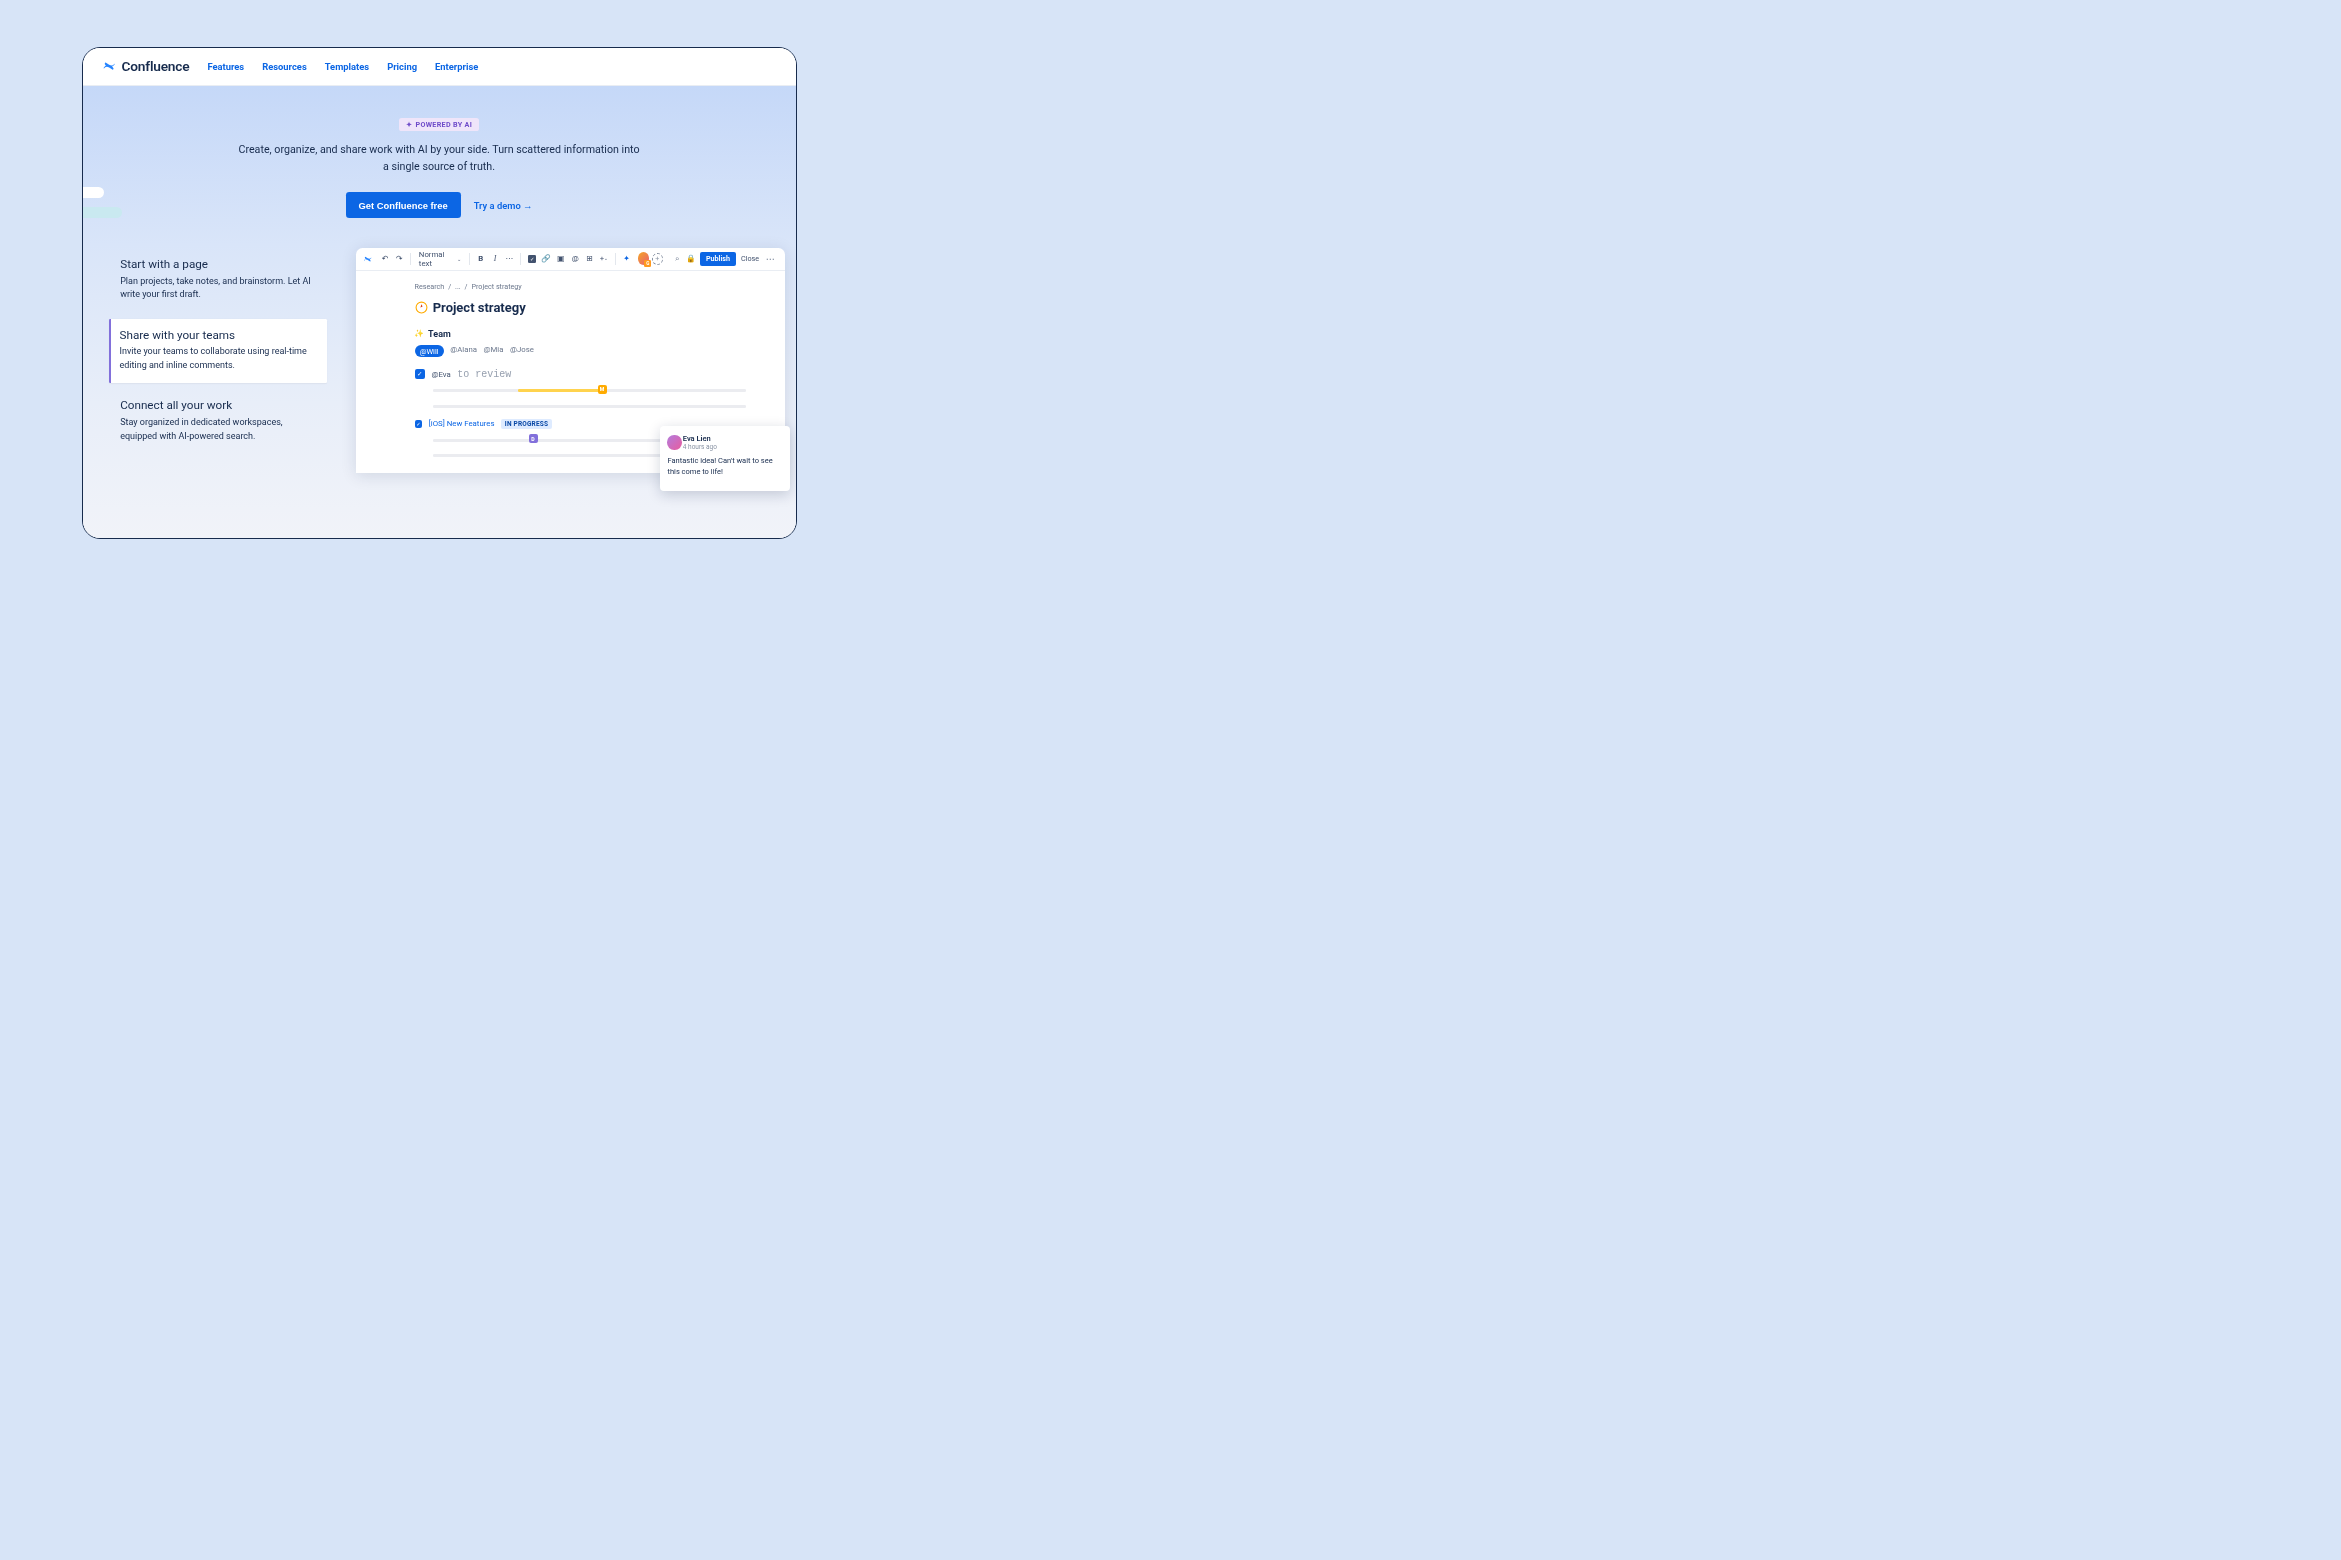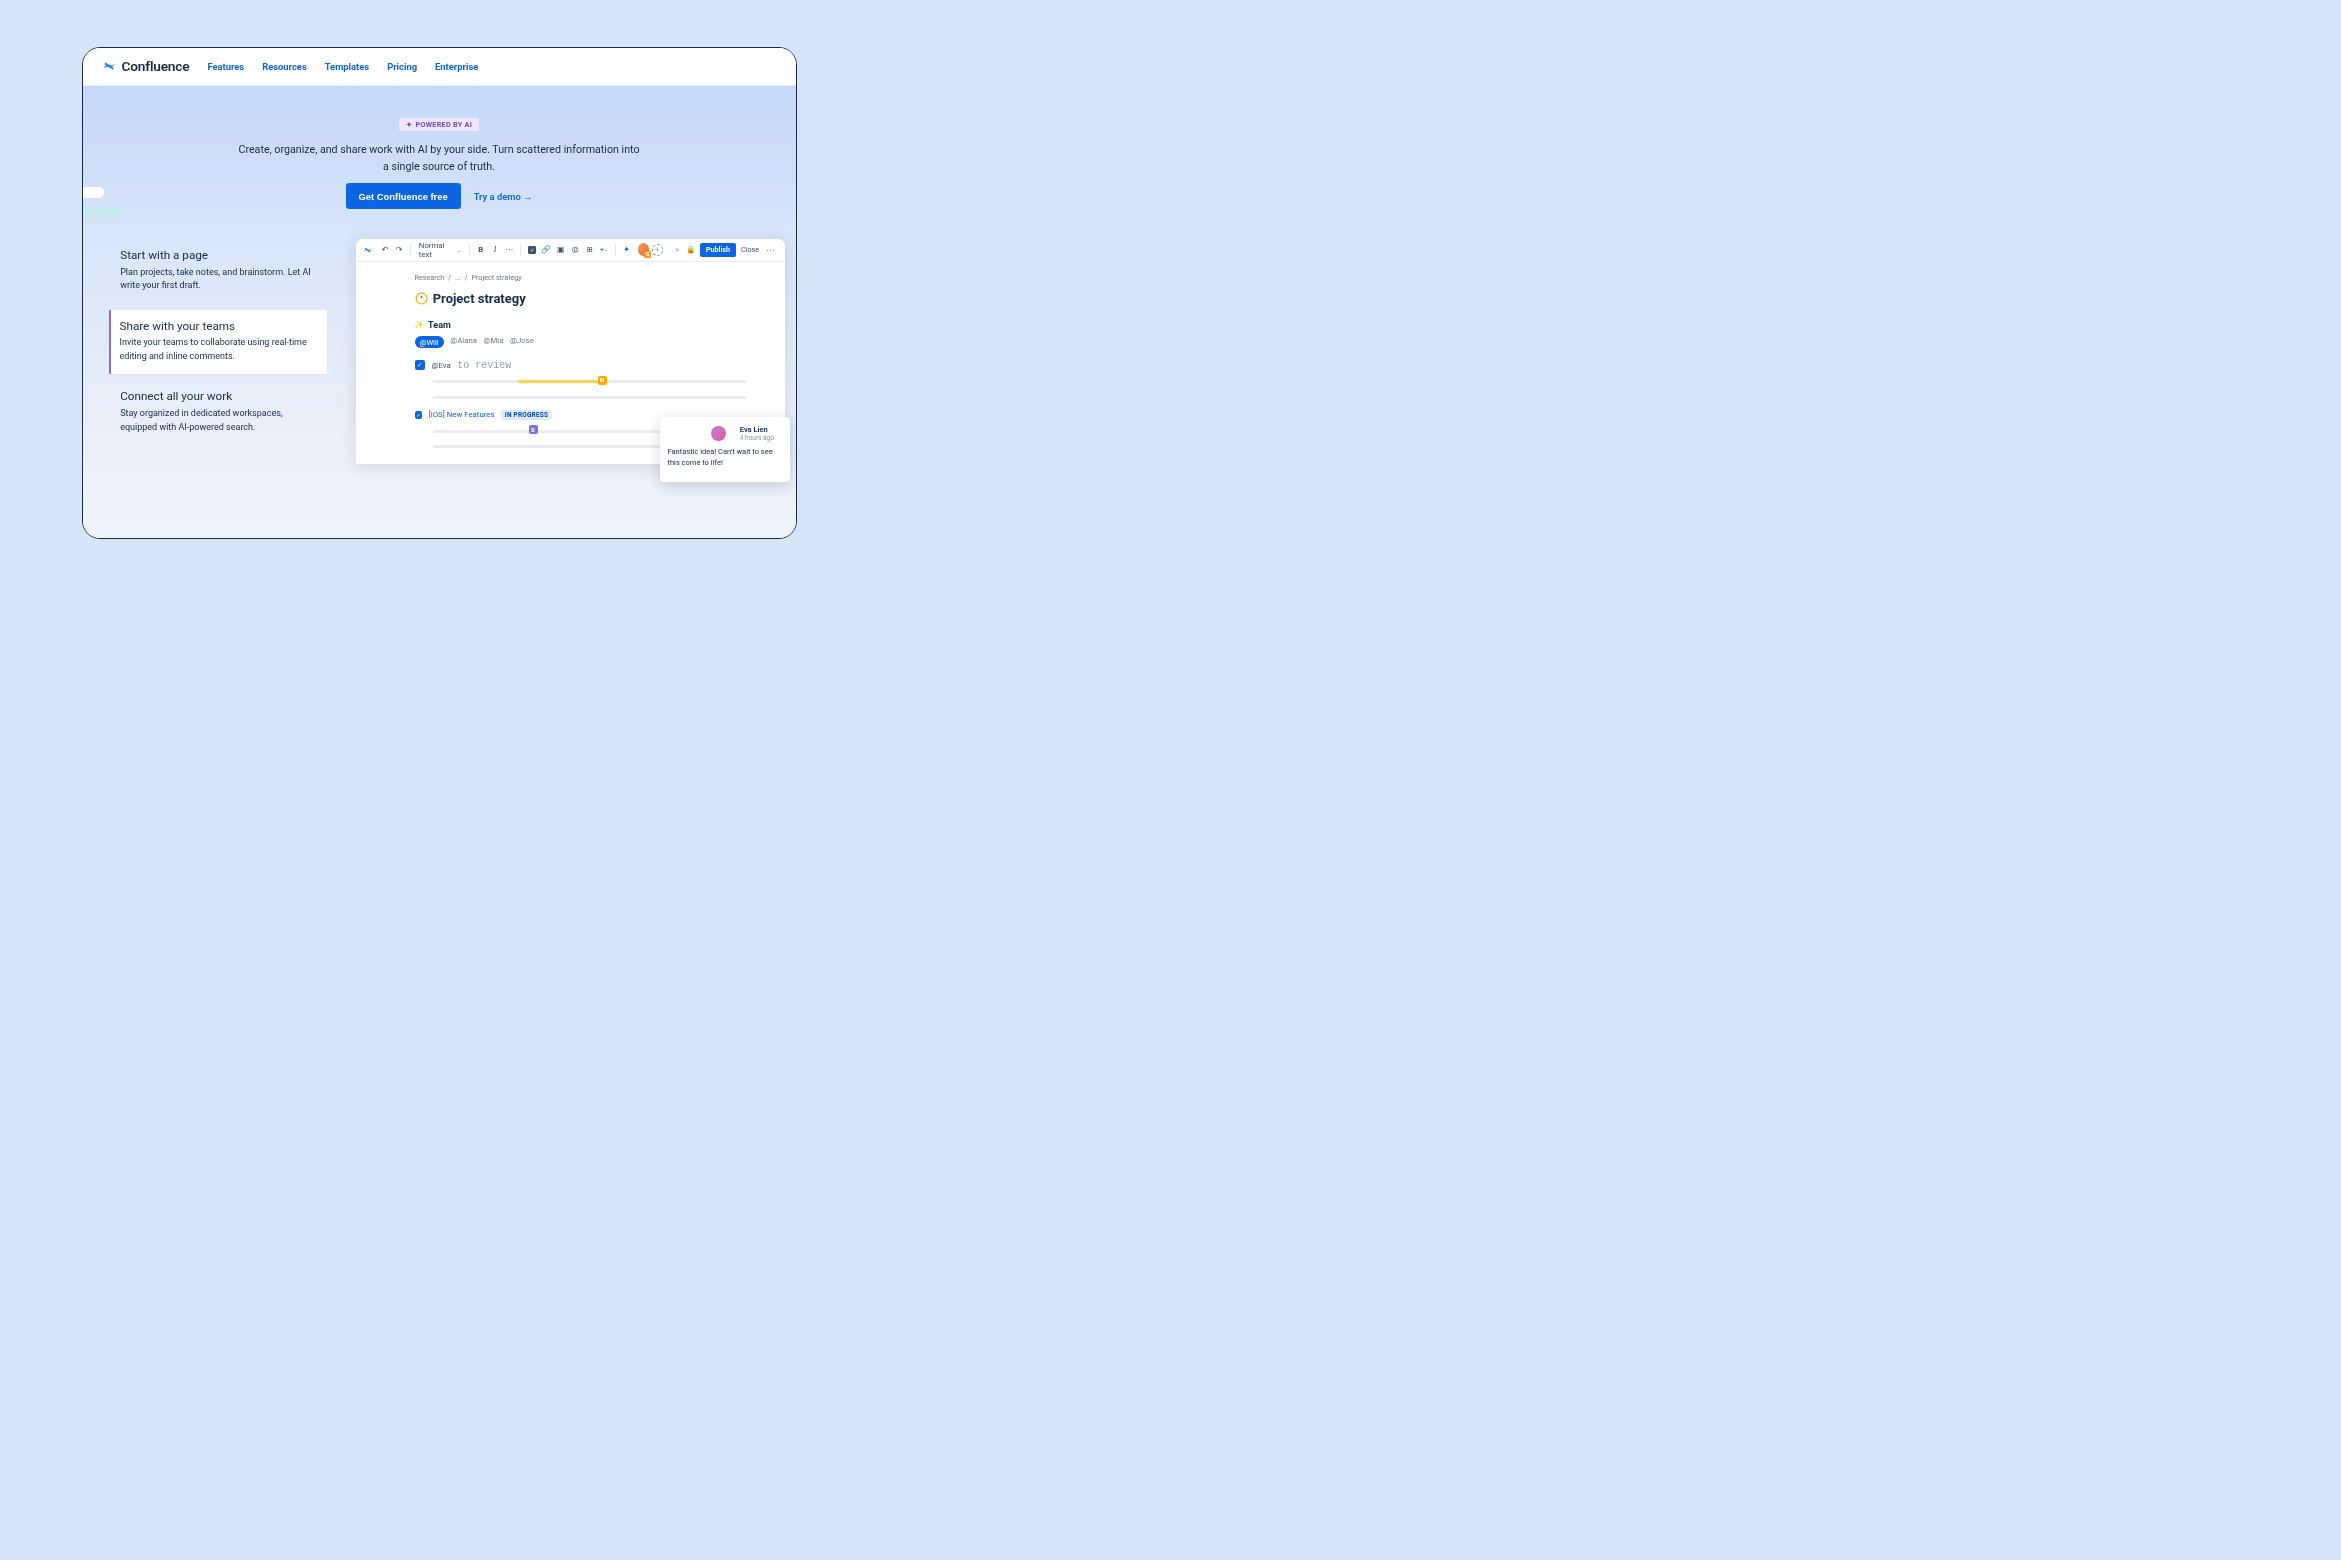--- a/index.html
+++ b/index.html
@@ -56,21 +56,21 @@
   padding: 2px 6.5px; border-radius: 2.6px;
 }
 .headline {
   font-size: 29px; font-weight: 700; color: #172b4d;
   margin-top: 10.4px; letter-spacing: -0.5px;
 }
 .subhead {
   font-size: 10.7px; color: #172b4d; margin-top: 11.7px;
   line-height: 1.55; max-width: 403px; margin-left:auto; margin-right:auto;
 }
-.cta-row { display:flex; align-items:center; justify-content:center; gap:13px; margin-top:8px; }
+.cta-row { display:flex; align-items:center; justify-content:center; gap:13px; margin-top:17px; }
 .btn-primary {
   background: #0c66e4; color:#fff; font-size:9.4px; font-weight:600;
   padding: 7.2px 13px; border-radius:3.3px; border:none; cursor:pointer;
 }
 .btn-link { color:#0c66e4; font-size:9.4px; font-weight:600; cursor:pointer; }
 .content-row {
   display:flex; gap: 29px; margin-top: 30px; padding-left: 26px; align-items:flex-start;
 }
 .feature-list { width: 218px; }
 .feature-card {
@@ -121,21 +121,21 @@
 .seg-y { background:#ffd34e; left:85px; width:85px; }
 .timeline-marker { position:absolute; top:0; width:9px; height:9px; border-radius:2px; display:flex; align-items:center; justify-content:center; color:#fff; font-size:5.2px; font-weight:700; }
 .mk-y { background:#ffab00; left:165px; }
 .mk-p { background:#8270db; left:96px; }
 .task-link { font-size:7.8px; color:#0c66e4; }
 .status-badge { background:#deebff; color:#0747a6; font-size:6.5px; font-weight:700; padding:1.3px 3.9px; border-radius:2px; letter-spacing:0.2px; }
 .comment-card {
   position:absolute; right:-5.2px; top:155px; width:130px; background:#fff;
   border-radius:3.9px; box-shadow: 0 3.9px 13px rgba(9,30,66,0.18); padding:7.8px; z-index:5;
 }
-.comment-head { display:flex; gap:14px; align-items:center; margin-bottom:5.2px;margin-left:44px; }
+.comment-head { display:flex; gap:1px; align-items:center; margin-bottom:5.2px; }
 .comment-avatar { width:14.3px; height:14.3px; border-radius:50%; background:linear-gradient(135deg,#b47cde,#e85d9e); }
 .comment-name { font-size:7.5px; font-weight:600; color:#172b4d; }
 .comment-time { font-size:6.5px; color:#8993a4; }
 .comment-body { font-size:7.5px; color:#172b4d; line-height:1.45; margin-bottom:5.2px; }
 </style>
 </head>
 <body>
 
 <div class="device-frame">
 

